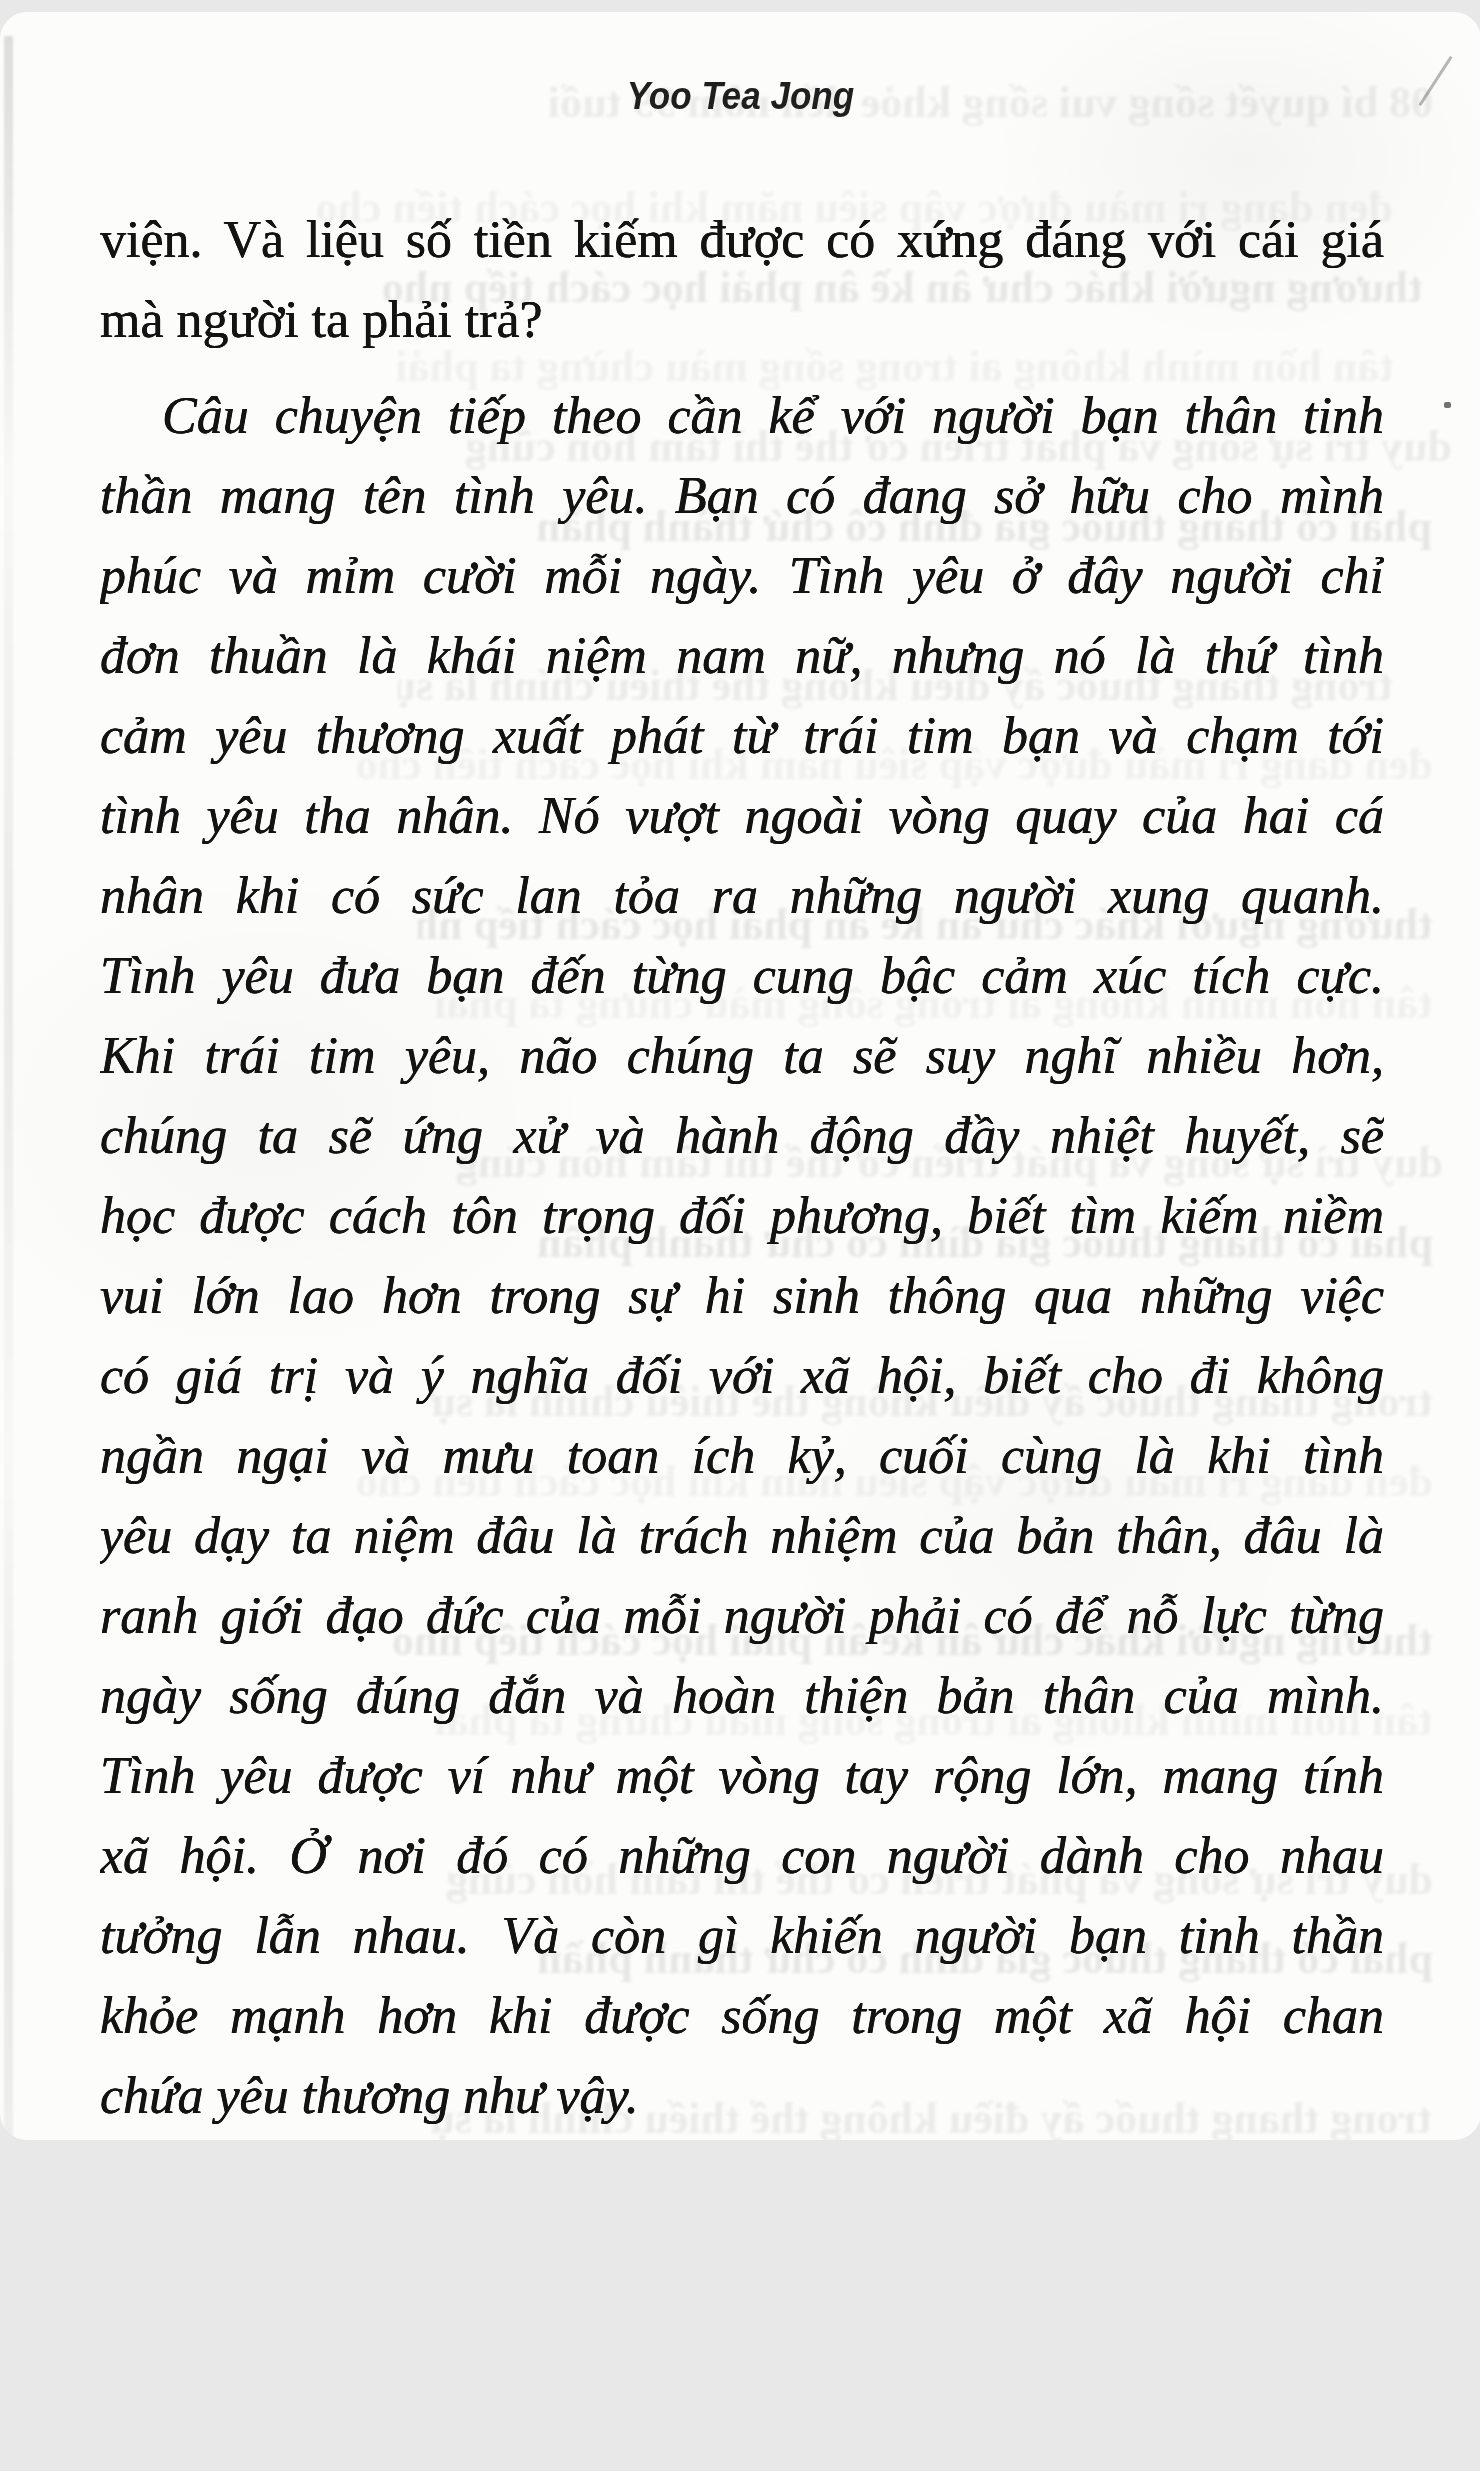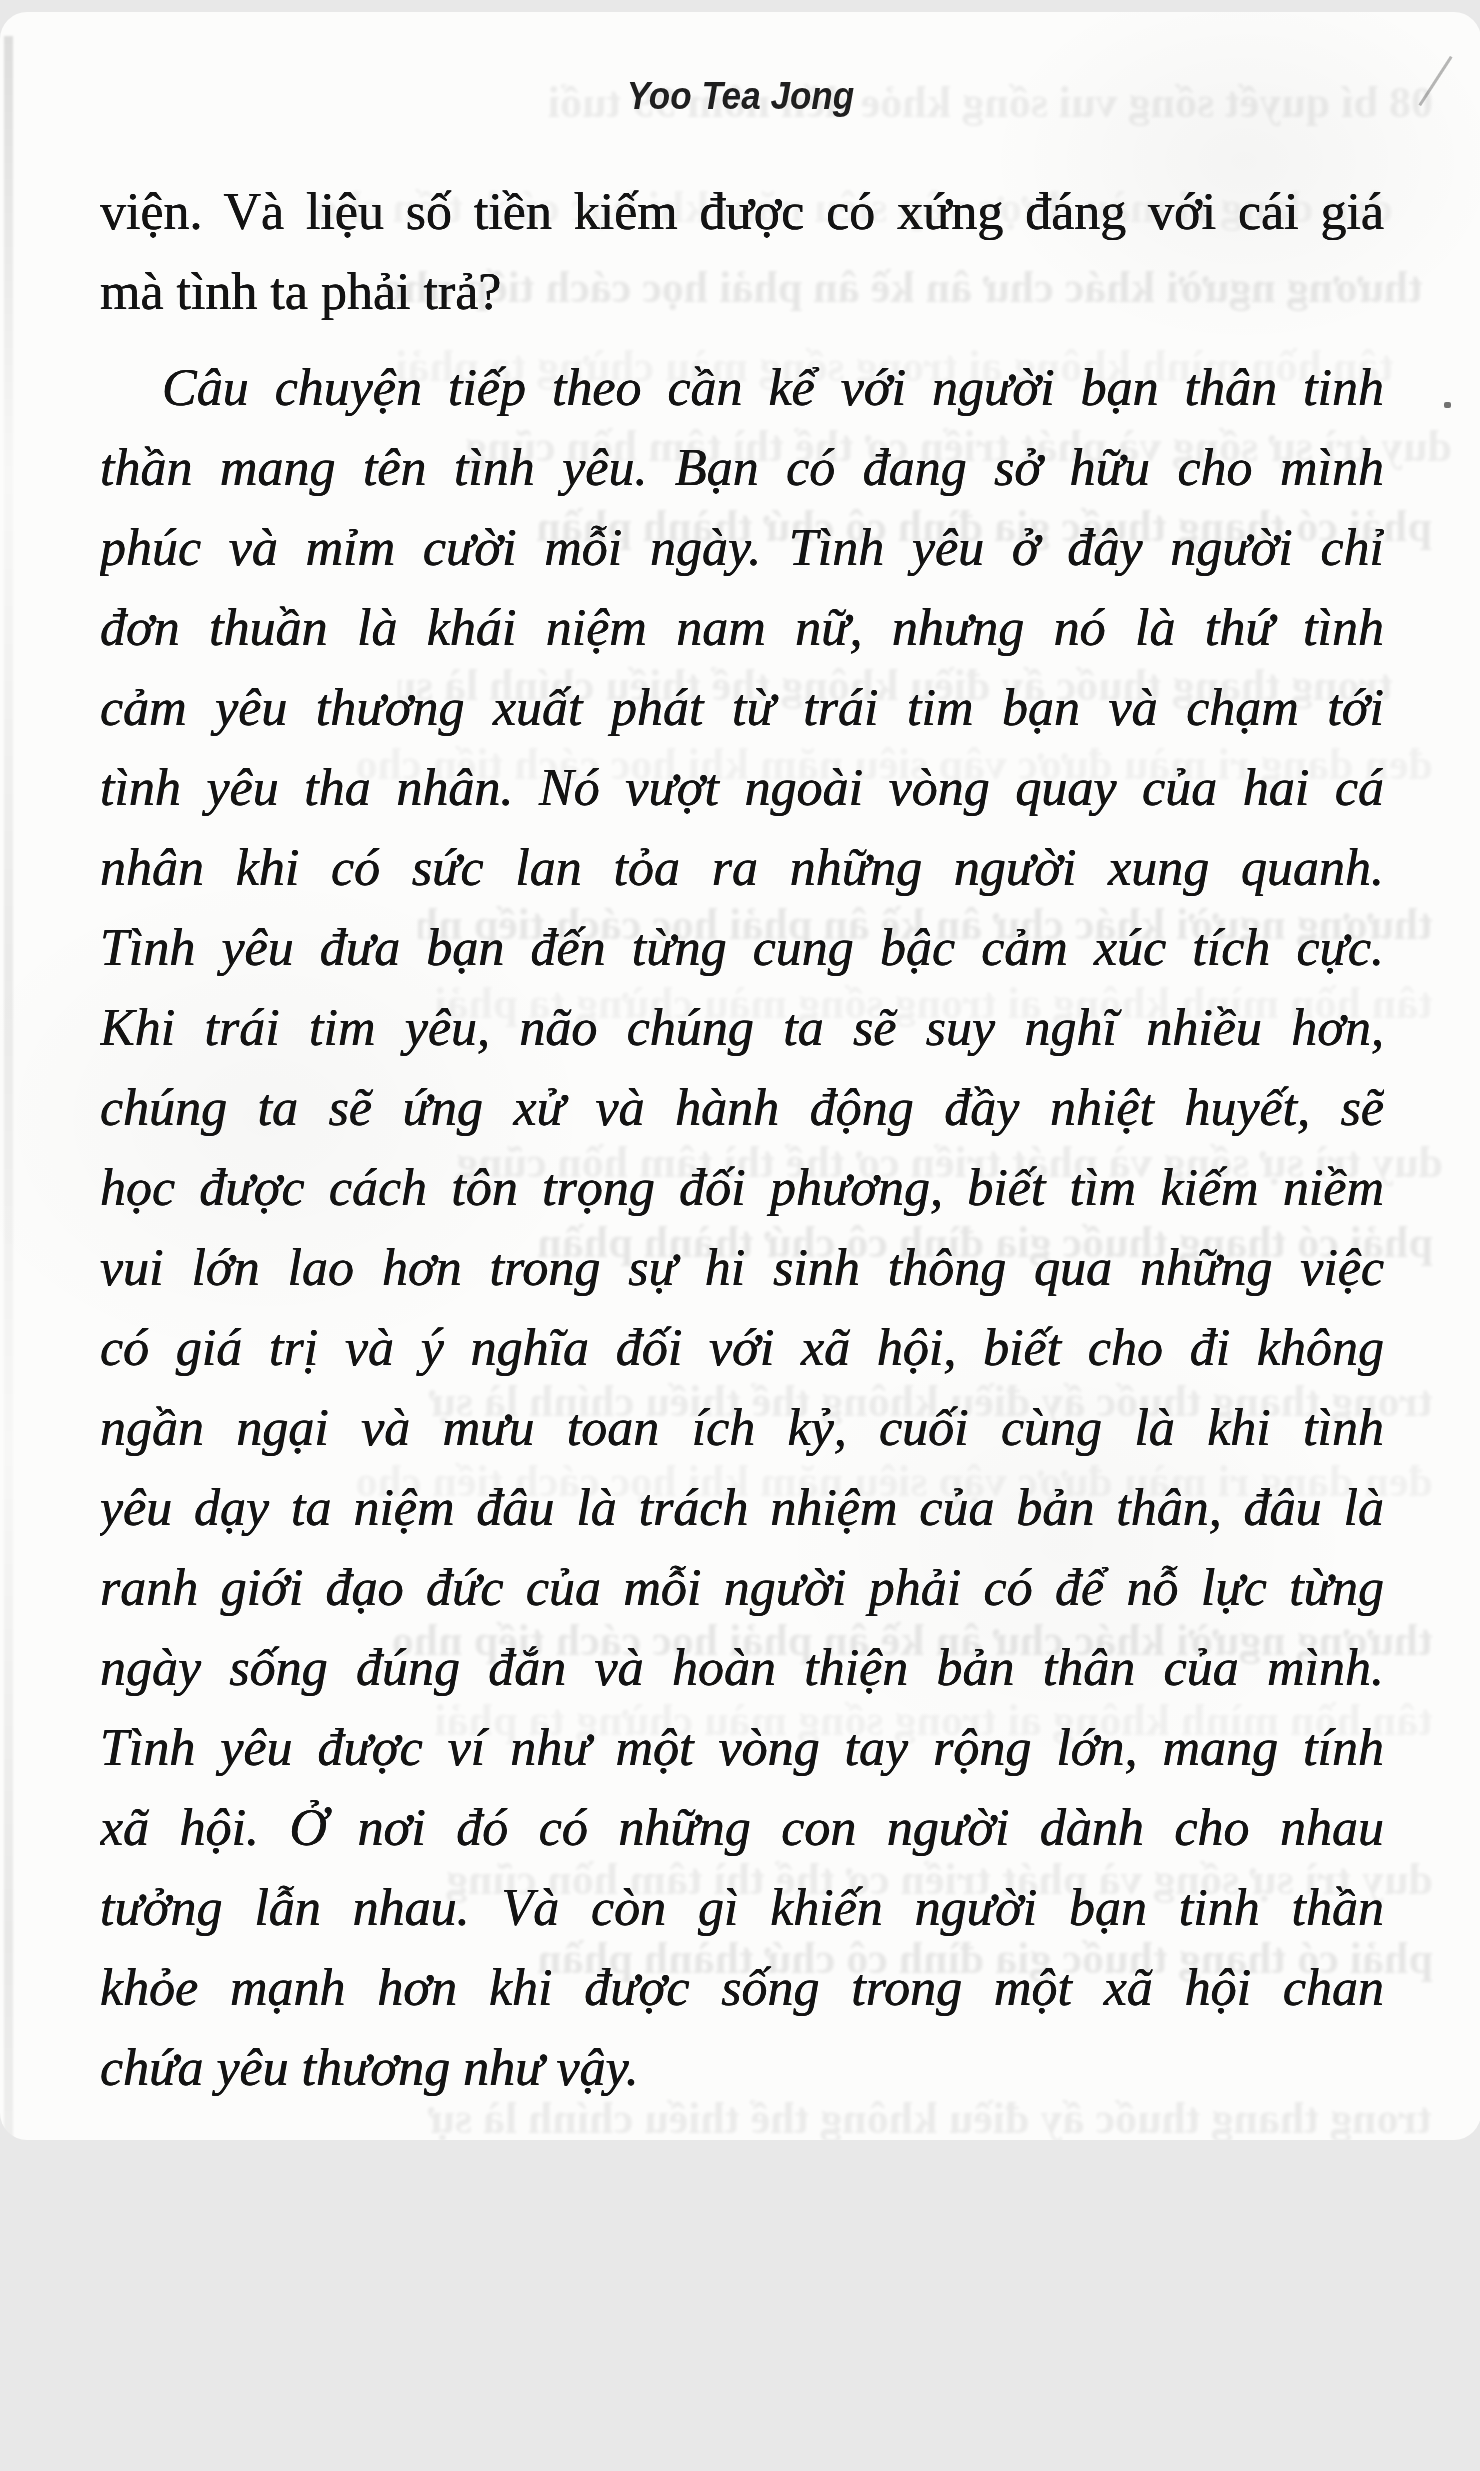--- a/index.html
+++ b/index.html
@@ -37,21 +37,21 @@
     position:absolute;top:62px;left:0;width:100%;
     text-align:center;
     font:italic 600 39px/1.15 "Liberation Sans","DejaVu Sans",sans-serif;
     transform:scaleX(.9);
     letter-spacing:0px;
     color:#1f1f1f;
   }
 
   
   .body-text{
-    position:absolute;left:100px;top:160px;width:1284px;
+    position:absolute;left:100px;top:188px;width:1284px;
     color:#131313;
     font-size:52px;line-height:80px;font-weight:400;
     text-shadow:0.3px 0 currentColor,-0.3px 0 currentColor; 
   }
   .para{margin:0;}
   .para + .para{margin-top:16px;font-style:italic;}
   .line{
     height:80px;
     text-align:justify;
     text-align-last:justify;
@@ -120,21 +120,21 @@
 
   <div class="edge-streak"></div>
   <div class="scratch"></div>
   <div class="speck"></div>
 
   <div class="running-header">Yoo Tea Jong</div>
 
   <div class="body-text">
       <div class="para">
         <div class="line">viện. Và liệu số tiền kiếm được có xứng đáng với cái giá</div>
-        <div class="line last">mà tình ta phải trả?</div>
+        <div class="line last">mà người ta phải trả?</div>
       </div>
       <div class="para indent">
         <div class="line">Câu chuyện tiếp theo cần kể với người bạn thân tinh</div>
         <div class="line">thần mang tên tình yêu. Bạn có đang sở hữu cho mình</div>
         <div class="line">phúc và mỉm cười mỗi ngày. Tình yêu ở đây người chỉ</div>
         <div class="line">đơn thuần là khái niệm nam nữ, nhưng nó là thứ tình</div>
         <div class="line">cảm yêu thương xuất phát từ trái tim bạn và chạm tới</div>
         <div class="line">tình yêu tha nhân. Nó vượt ngoài vòng quay của hai cá</div>
         <div class="line">nhân khi có sức lan tỏa ra những người xung quanh.</div>
         <div class="line">Tình yêu đưa bạn đến từng cung bậc cảm xúc tích cực.</div>

